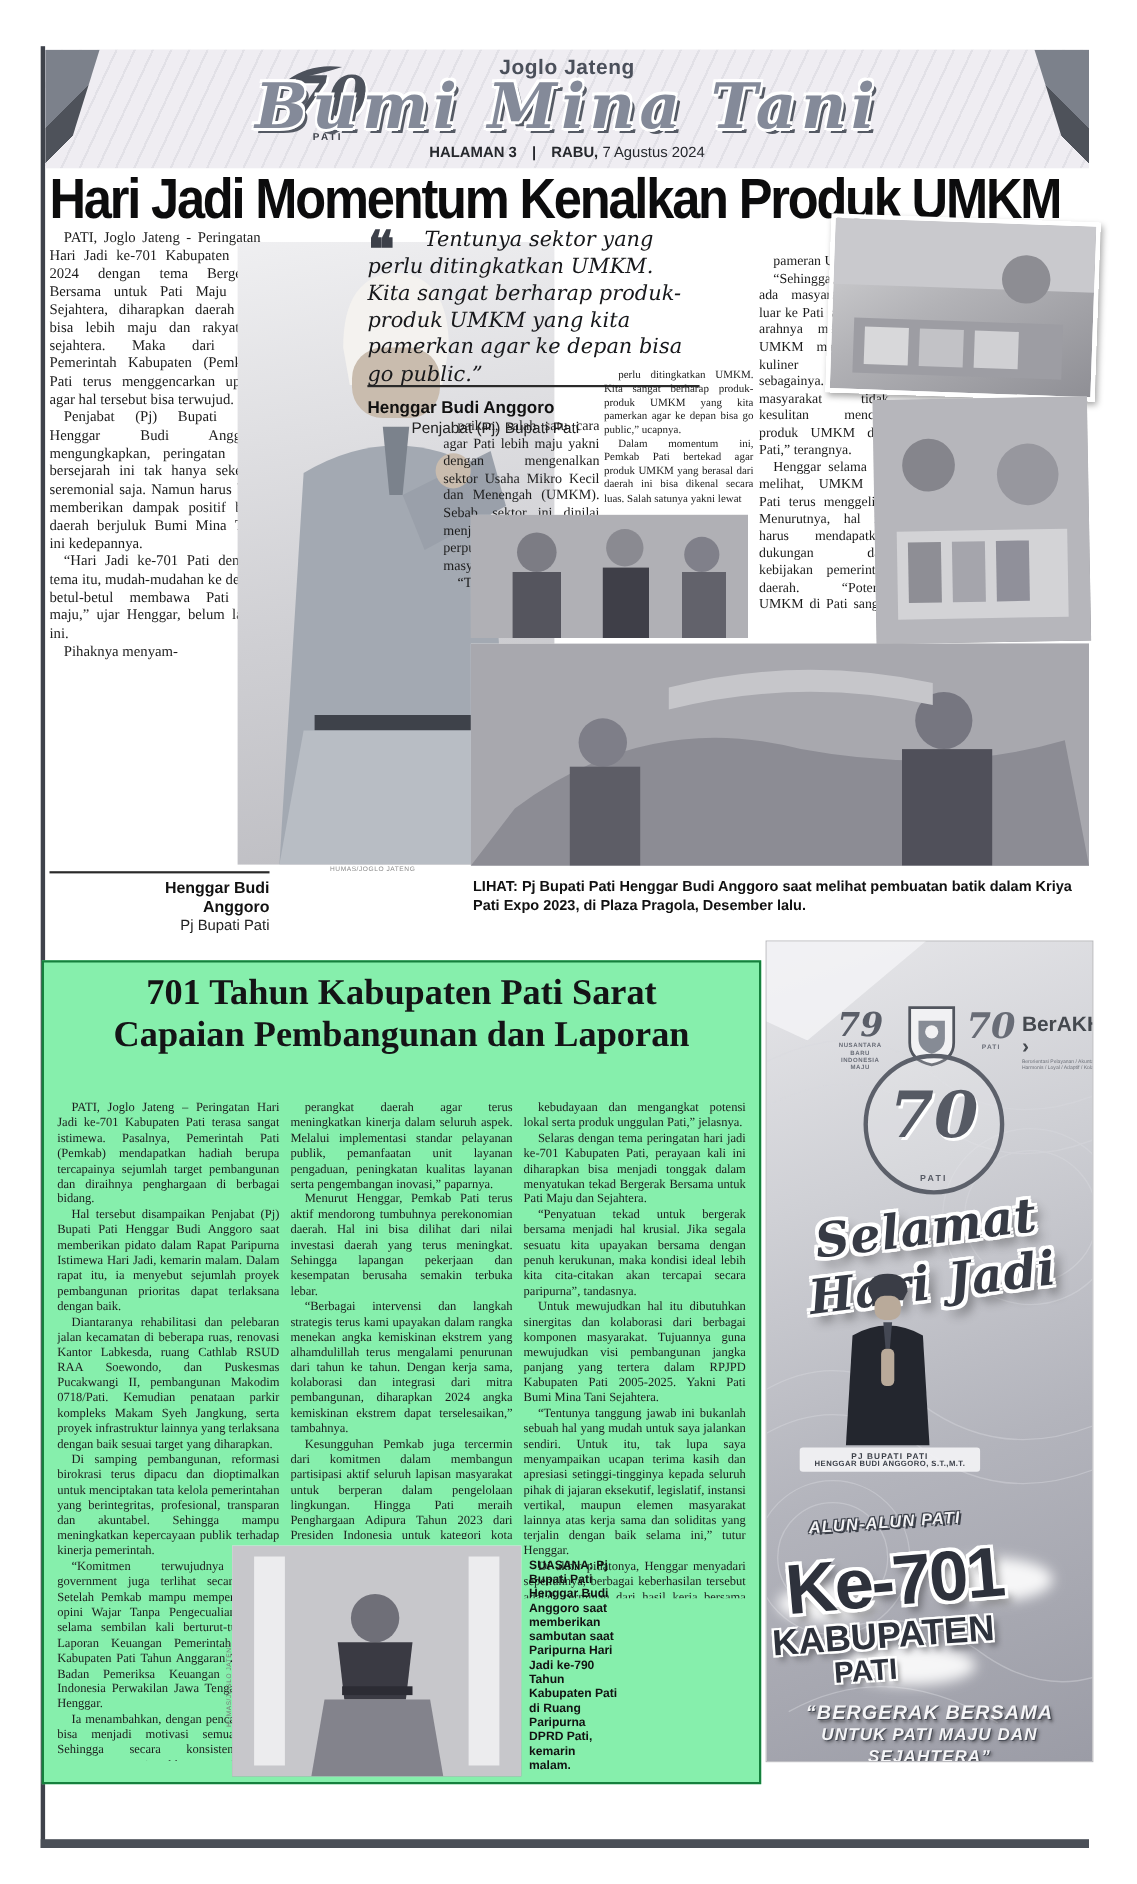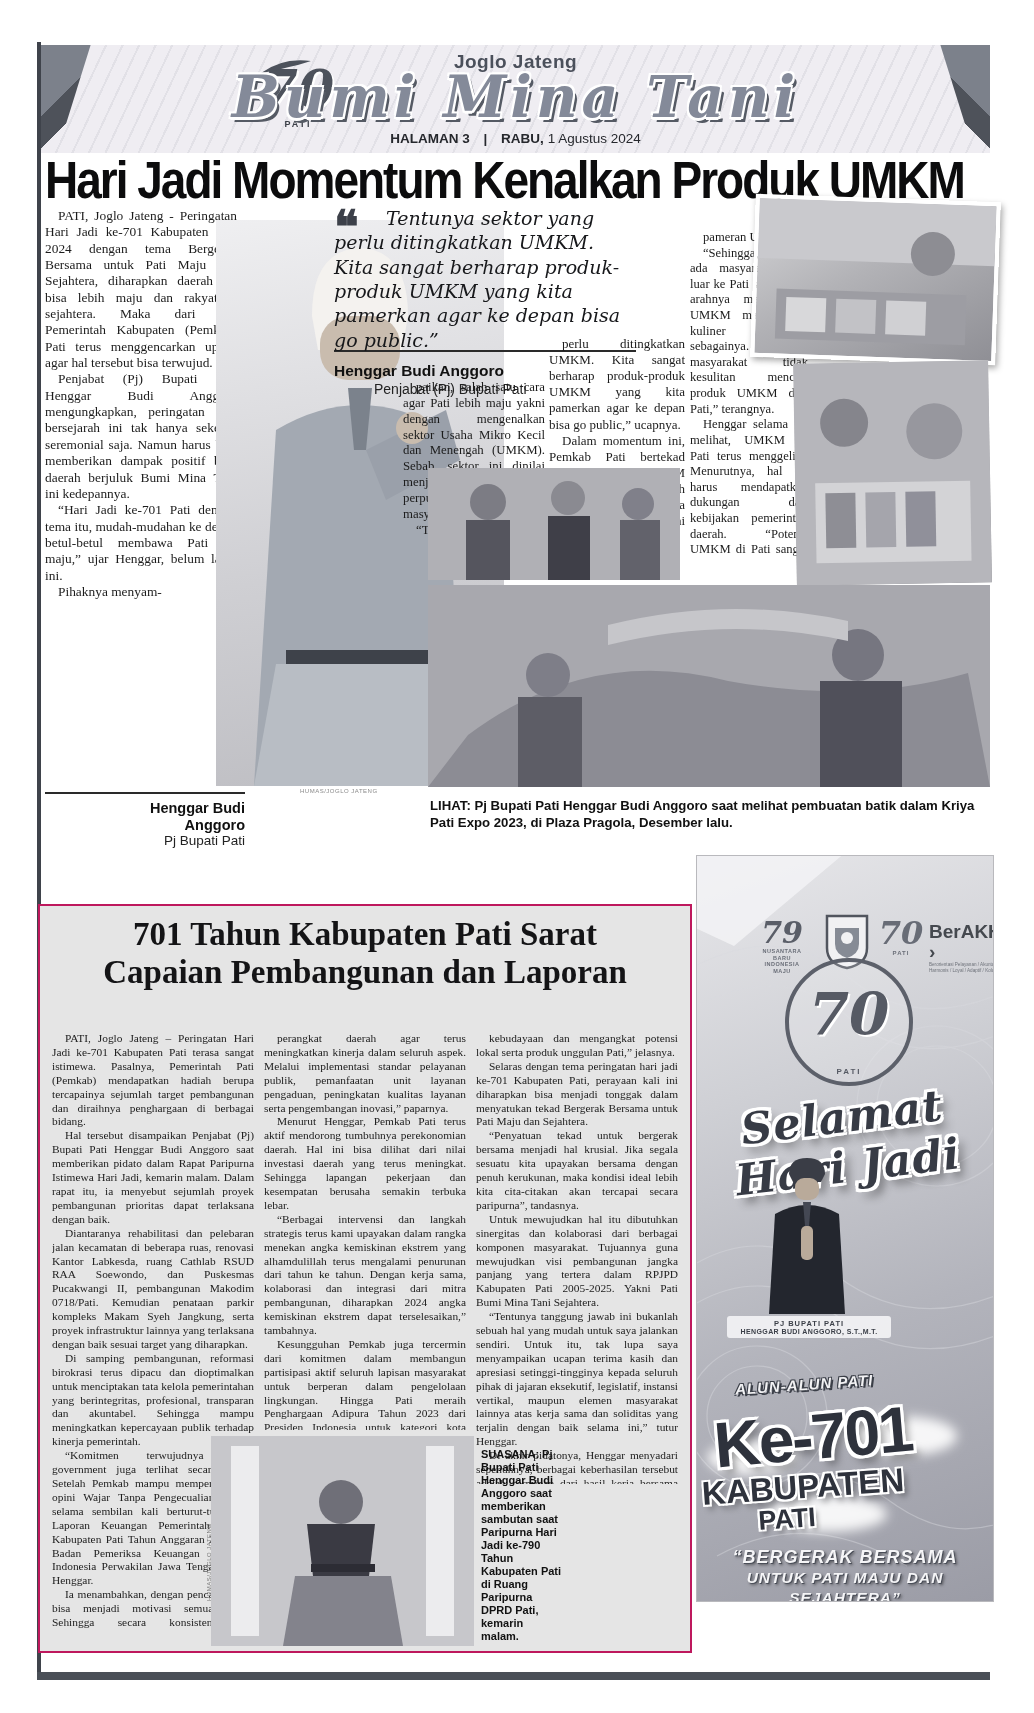--- a/index.html
+++ b/index.html
@@ -32,21 +32,21 @@
   .mh-meta .sep{font-weight:bold;margin:0 10px;}
 
   
   .headline1{position:absolute;left:45px;top:150px;width:948px;margin:0;
              font-family:"Liberation Sans",sans-serif;font-weight:bold;font-size:46px;letter-spacing:-2px;
              color:#0c0c0d;white-space:nowrap;transform:scaleY(1.12);transform-origin:top left;}
   .col{position:absolute;text-align:justify;overflow:hidden;}
   .para{margin:0;text-indent:13px;}
   .a1c1{left:45px;top:208px;width:192px;height:562px;font-size:13.4px;line-height:1.22;}
   .a1c2{left:403px;top:380px;width:142px;height:390px;font-size:12.8px;line-height:1.24;}
-  .a1c3{left:549px;top:336px;width:136px;height:230px;font-size:13px;line-height:1.24;}
+  .a1c3{left:549px;top:336px;width:136px;height:230px;font-size:10px;line-height:1.24;}
   .a1c4{left:690px;top:230px;width:118px;height:330px;font-size:12.6px;line-height:1.24;}
 
   .quote{position:absolute;left:334px;top:202px;width:302px;height:148px;border-bottom:2px solid #2a2a2a;}
   .quote-mark{position:absolute;left:0;top:2px;font-family:"Liberation Sans",sans-serif;font-weight:bold;
               font-size:46px;color:#3c4049;line-height:1;}
   .quote-text{position:absolute;left:0;top:4px;width:300px;font-style:italic;font-size:19px;line-height:1.28;color:#17181b;
               text-indent:52px;font-family:"DejaVu Serif",serif;}
   .quote-author{position:absolute;left:334px;top:362px;width:300px;font-family:"Liberation Sans",sans-serif;
                 font-weight:bold;font-size:15.5px;color:#111;}
   .quote-role{position:absolute;left:334px;top:381px;width:300px;font-family:"Liberation Sans",sans-serif;
@@ -64,21 +64,21 @@
 
   .portrait-credit{position:absolute;left:300px;top:788px;font-family:"Liberation Sans",sans-serif;font-size:6px;color:#8a8a8a;letter-spacing:.5px;}
   .portrait-caption{position:absolute;left:45px;top:792px;width:200px;border-top:2px solid #2a2a2a;padding-top:6px;
                     text-align:right;font-family:"Liberation Sans",sans-serif;}
   .portrait-name{font-weight:bold;font-size:14.5px;line-height:1.15;color:#111;white-space:pre-line;}
   .portrait-role{font-size:13.5px;color:#222;}
   .main-caption{position:absolute;left:430px;top:797px;width:566px;font-family:"Liberation Sans",sans-serif;
                 font-weight:bold;font-size:13.2px;line-height:1.3;color:#111;}
 
   
-  .a2box{position:absolute;left:38px;top:904px;width:650px;height:745px;border:2px solid #be185d;background:#e5e5e5;}
+  .a2box{position:absolute;left:38px;top:873px;width:650px;height:745px;border:2px solid #15803d;background:#86efac;}
   .a2head{position:absolute;left:0;right:0;top:10px;text-align:center;font-weight:bold;font-size:33px;line-height:1.14;
           color:#141416;margin:0;font-family:"Liberation Serif",serif;}
   .a2c{font-size:11.4px;line-height:1.22;}
   .a2c1{left:12px;top:126px;width:202px;height:600px;}
   .a2c2{left:224px;top:126px;width:202px;height:398px;}
   .a2c3{left:436px;top:126px;width:202px;height:452px;}
   .a2-caption{position:absolute;left:441px;top:542px;width:82px;height:195px;overflow:hidden;
               font-family:"Liberation Sans",sans-serif;font-weight:bold;font-size:11px;line-height:1.18;color:#111;}
   .a2-credit{position:absolute;left:166px;top:545px;height:150px;writing-mode:vertical-rl;transform:rotate(180deg);
              font-family:"Liberation Sans",sans-serif;font-size:6px;color:#777;letter-spacing:.5px;}
@@ -151,21 +151,21 @@
         </svg>
       <span class="mh-logo-num">70</span>
       <span class="mh-logo-sub">PATI</span>
     </div>
     <div class="mh-brand">Joglo Jateng</div>
     <div class="mh-script">Bumi Mina Tani</div>
     <div class="mh-meta">
       <span class="b">HALAMAN 3</span>
       <span class="sep">|</span>
       <span class="b">RABU,</span>
-      <span>1 Agustus 2024</span>
+      <span>7 Agustus 2024</span>
     </div>
   </header>
 
   <h1 class="headline1">Hari Jadi Momentum Kenalkan Produk UMKM</h1>
 
   <div class="col a1c1">
       <p class="para">PATI, Joglo Jateng - Peringatan Hari Jadi ke-701 Kabupaten Pati 2024 dengan tema Bergerak Bersama untuk Pati Maju dan Sejahtera, diharapkan daerah ini bisa lebih maju dan rakyatnya sejahtera. Maka dari itu, Pemerintah Kabupaten (Pemkab) Pati terus menggencarkan upaya agar hal tersebut bisa terwujud.</p>
       <p class="para">Penjabat (Pj) Bupati Pati Henggar Budi Anggoro mengungkapkan, peringatan hari bersejarah ini tak hanya sekedar seremonial saja. Namun harus bisa memberikan dampak positif bagi daerah berjuluk Bumi Mina Tani ini kedepannya.</p>
       <p class="para">“Hari Jadi ke-701 Pati dengan tema itu, mudah-mudahan ke depan betul-betul membawa Pati ini maju,” ujar Henggar, belum lama ini.</p>
       <p class="para">Pihaknya menyam-</p>

